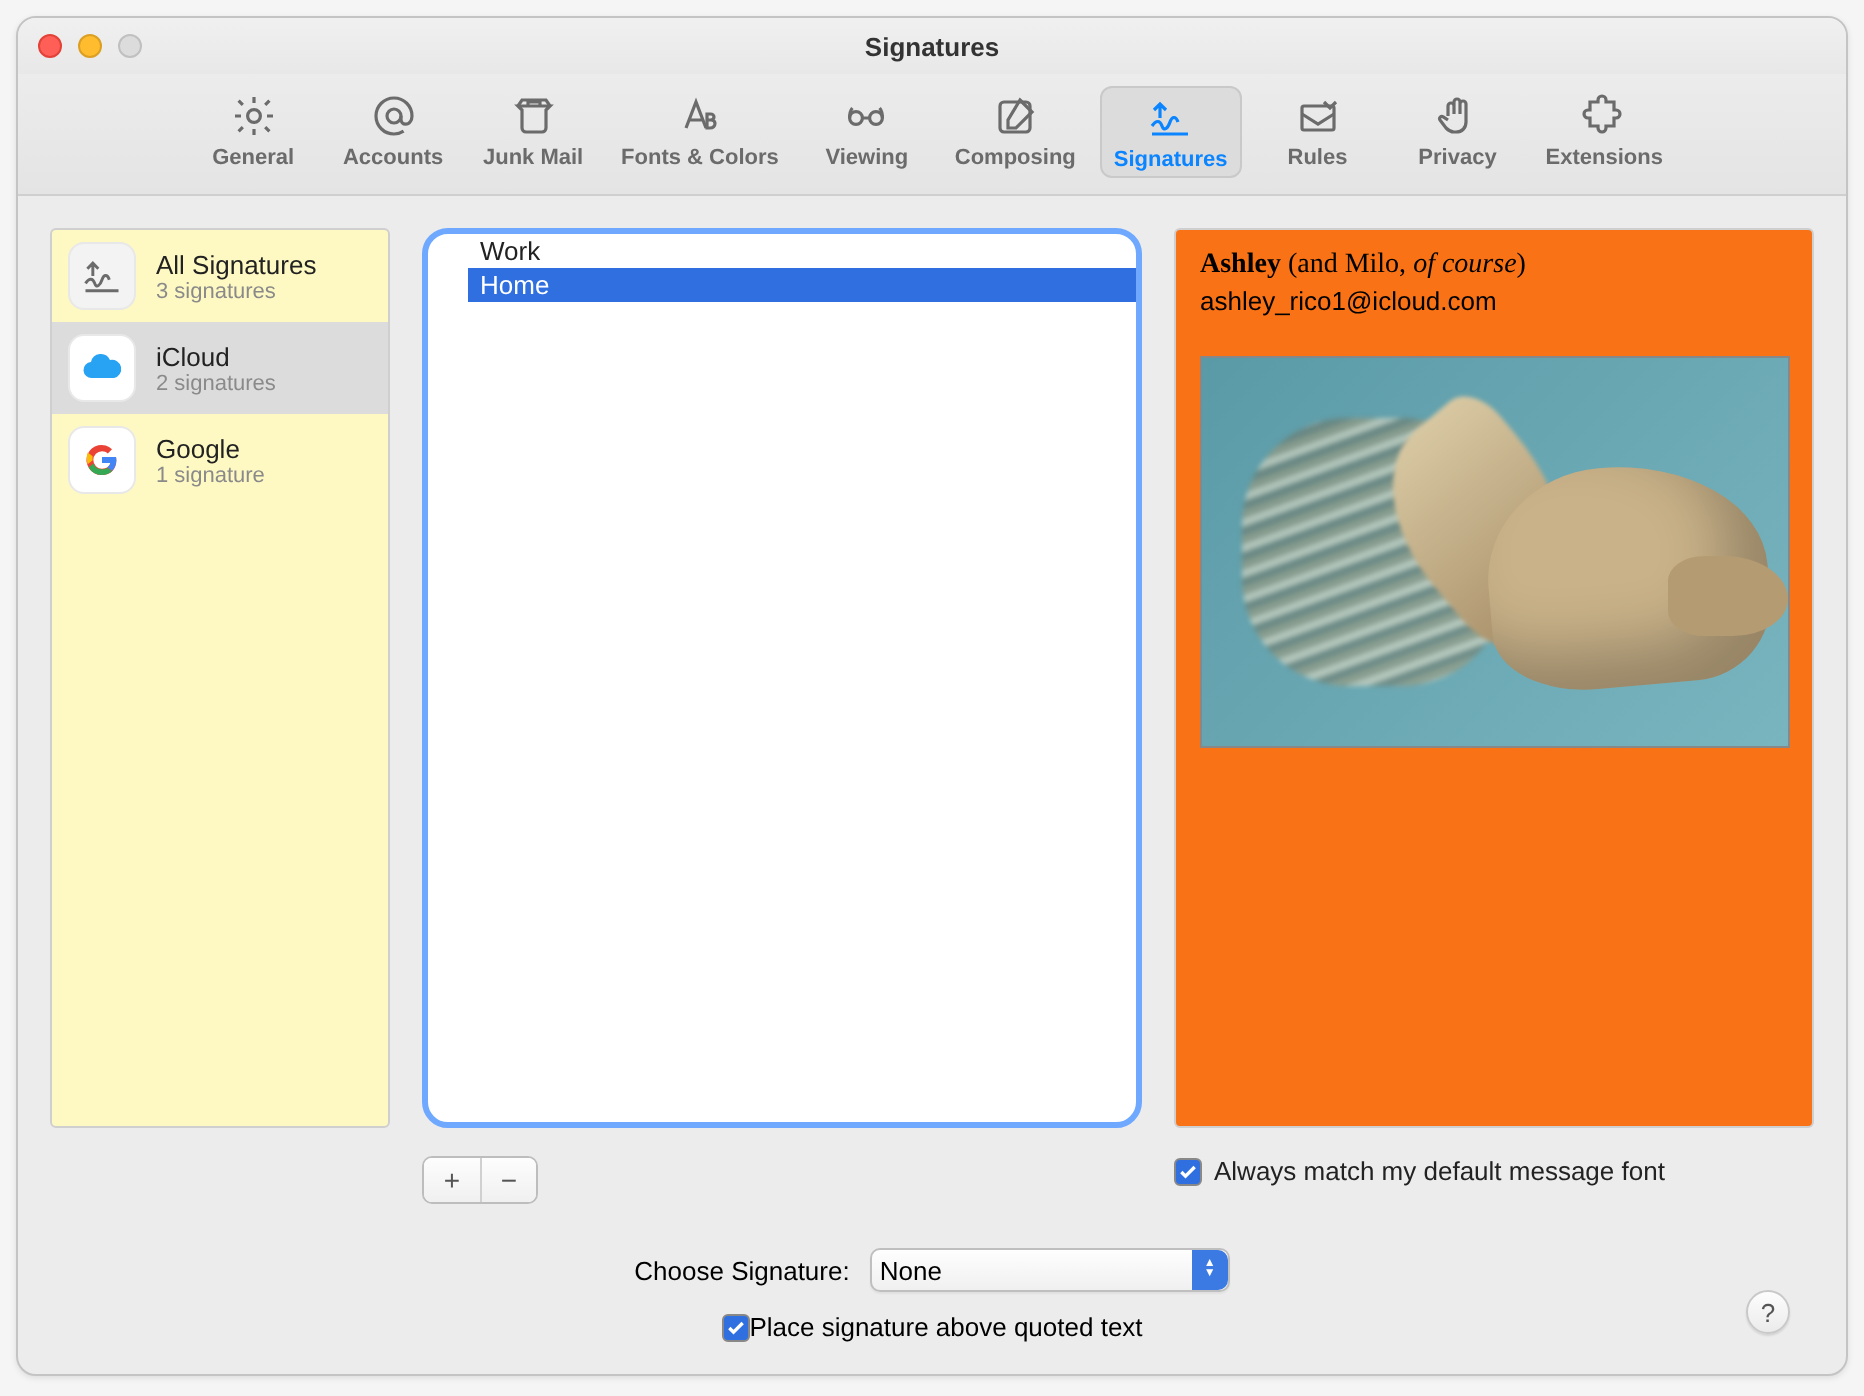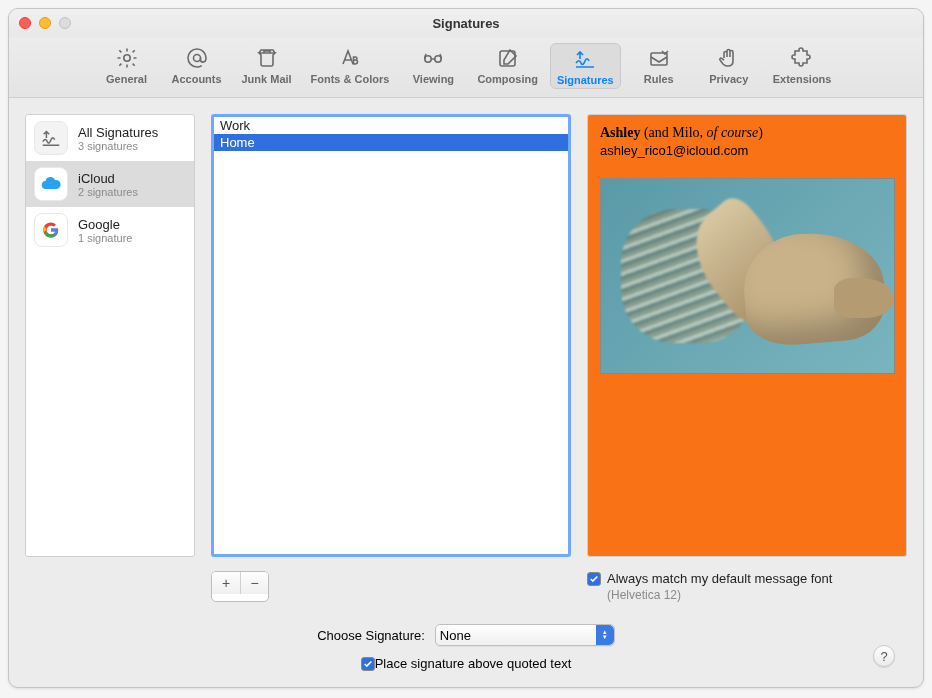--- a/index.html
+++ b/index.html
@@ -94,21 +94,21 @@
       gap: 8px;
     }
 
     .main-row {
       display:flex; gap: 16px;
       flex:1;
     }
 
     .accounts-col {
       width: 170px;
-      background: #ffffff;
+      background: #fef9c3;
       border: 1px solid #cfcfcf;
       border-radius: 3px;
       overflow: hidden;
     }
 
     .account-item {
       display:flex; gap:10px;
       align-items:center;
       padding: 6px 8px;
       cursor: pointer;
@@ -121,23 +121,23 @@
       border:1px solid #e8e8e8;
       flex-shrink:0;
     }
     .acct-text .name { font-size: 13px; color:#222; }
     .acct-text .sub { font-size: 11px; color:#8a8a8a; }
 
     .signatures-col {
       flex: 1;
       background: #fff;
       border: 3px solid #6ea8ff;
-      border-radius: 3px;
+      border-radius: 13px;
       overflow: hidden;
-      display:flex; flex-direction:column;
+      display:flex; flex-direction:column;padding-left:20px;
     }
     .sig-list { flex:1; }
     .sig-item {
       font-size: 13px;
       padding: 1px 6px;
       cursor:pointer;
       color:#222;
     }
     .sig-item.selected {
       background: #2f6fe0; color:#fff;
@@ -468,21 +468,20 @@
       </div>
       <div class="match-font-box">
         <label class="checkbox-row">
           <span class="checkbox">
             <svg viewBox="0 0 12 12">
                 <path d="M2 6l2.5 2.5L10 3" stroke="#fff" stroke-width="2" fill="none"></path>
               </svg>
           </span>
           <span>Always match my default message font</span>
         </label>
-        <div class="font-sub">(Helvetica 12)</div>
       </div>
     </div>
 
     <div class="bottom-area">
       <div class="choose-row">
         <span>Choose Signature:</span>
         <div class="select-wrap">
           <span>None</span>
           <span class="select-arrows">
             <span>▲</span>

